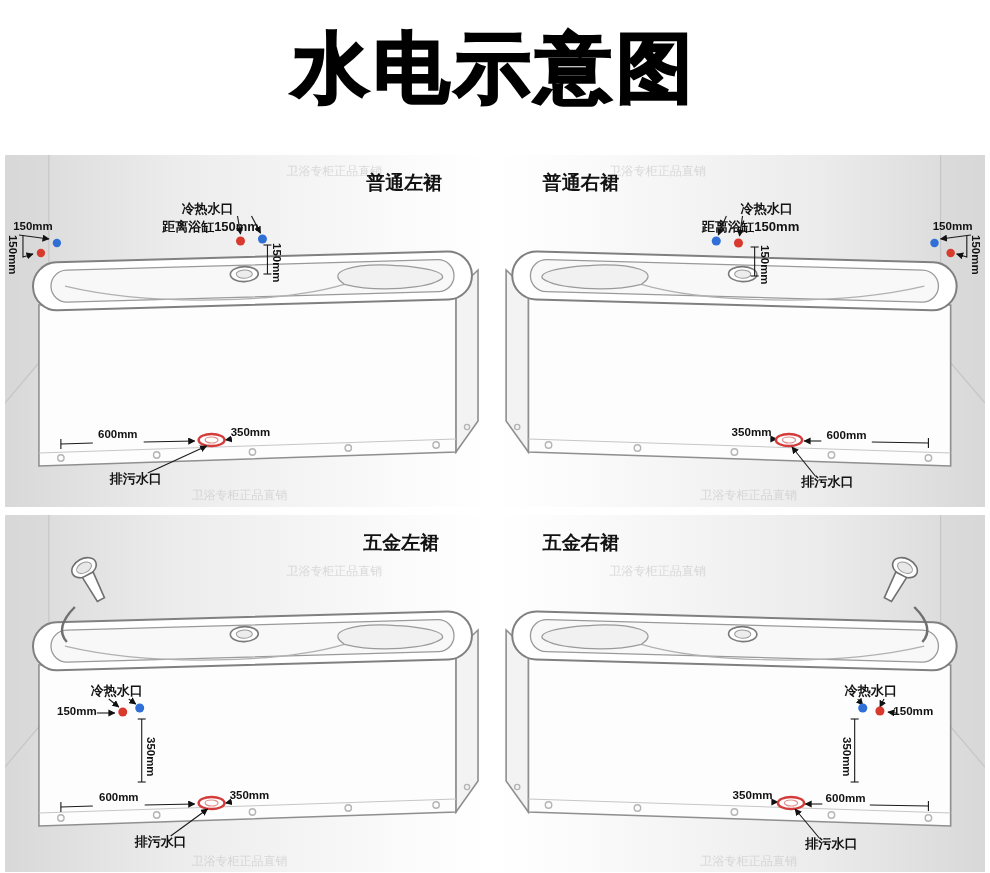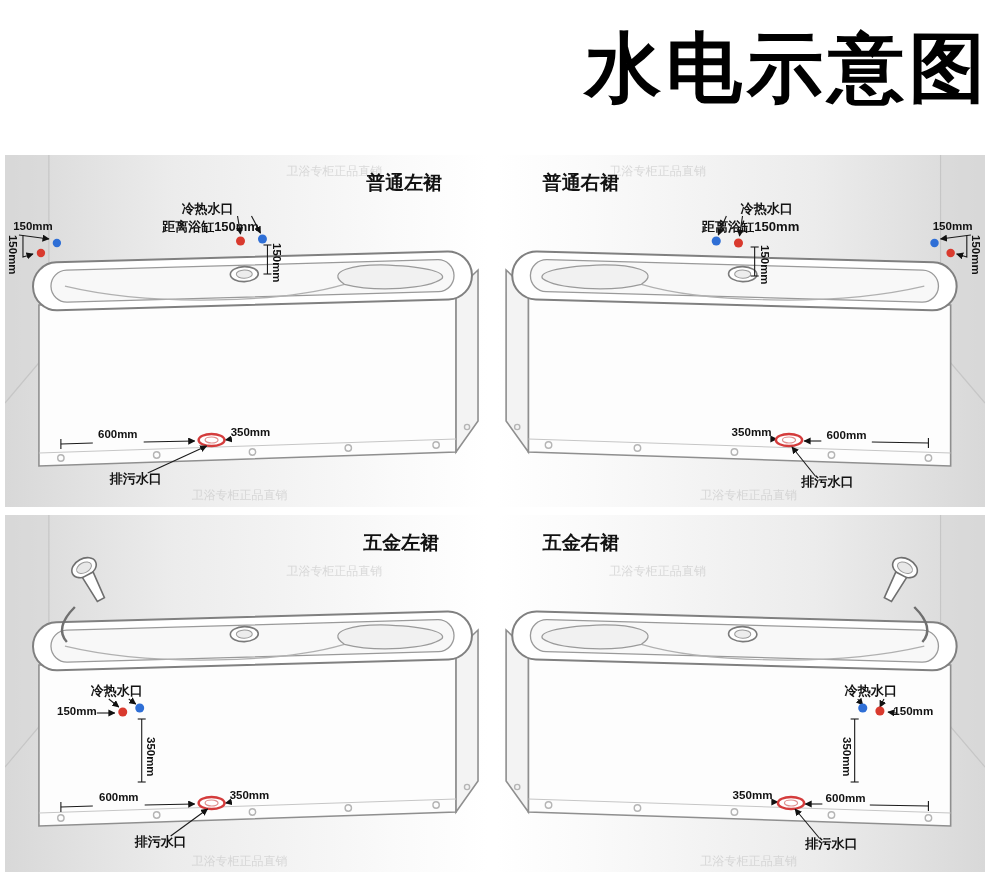--- a/index.html
+++ b/index.html
@@ -1,19 +1,19 @@
 <!DOCTYPE html>
 <html><head>
 <meta charset="utf-8">
 <style>
   html,body{margin:0;padding:0;background:#ffffff}
   .page{position:relative;width:990px;height:873px;background:#ffffff;overflow:hidden;
         font-family:"Liberation Sans",sans-serif}
-  .main-title{position:absolute;top:18px;left:0;width:100%;text-align:right;
-        font-size:76px;font-weight:400;color:#000;letter-spacing:5px;
+  .main-title{position:absolute;top:18px;left:0;width:100%;text-align:center;
+        font-size:76px;font-weight:700;color:#000;letter-spacing:5px;
         -webkit-text-stroke:2.5px #000}
   .panel{position:absolute}
   .panel svg{display:block;width:100%;height:100%}
   text{font-family:"Liberation Sans",sans-serif;fill:#121212}
   .t-title{font-size:19px;font-weight:700}
   .t-label{font-size:13px;font-weight:700}
   .t-dim{font-size:11.5px;font-weight:700}
   .t-wm{font-size:12px;font-weight:400;fill:#c4c4c4;opacity:.6}
   .ann path,.ann polyline{stroke:#1a1a1a;stroke-width:1.1;fill:none}
 </style>

